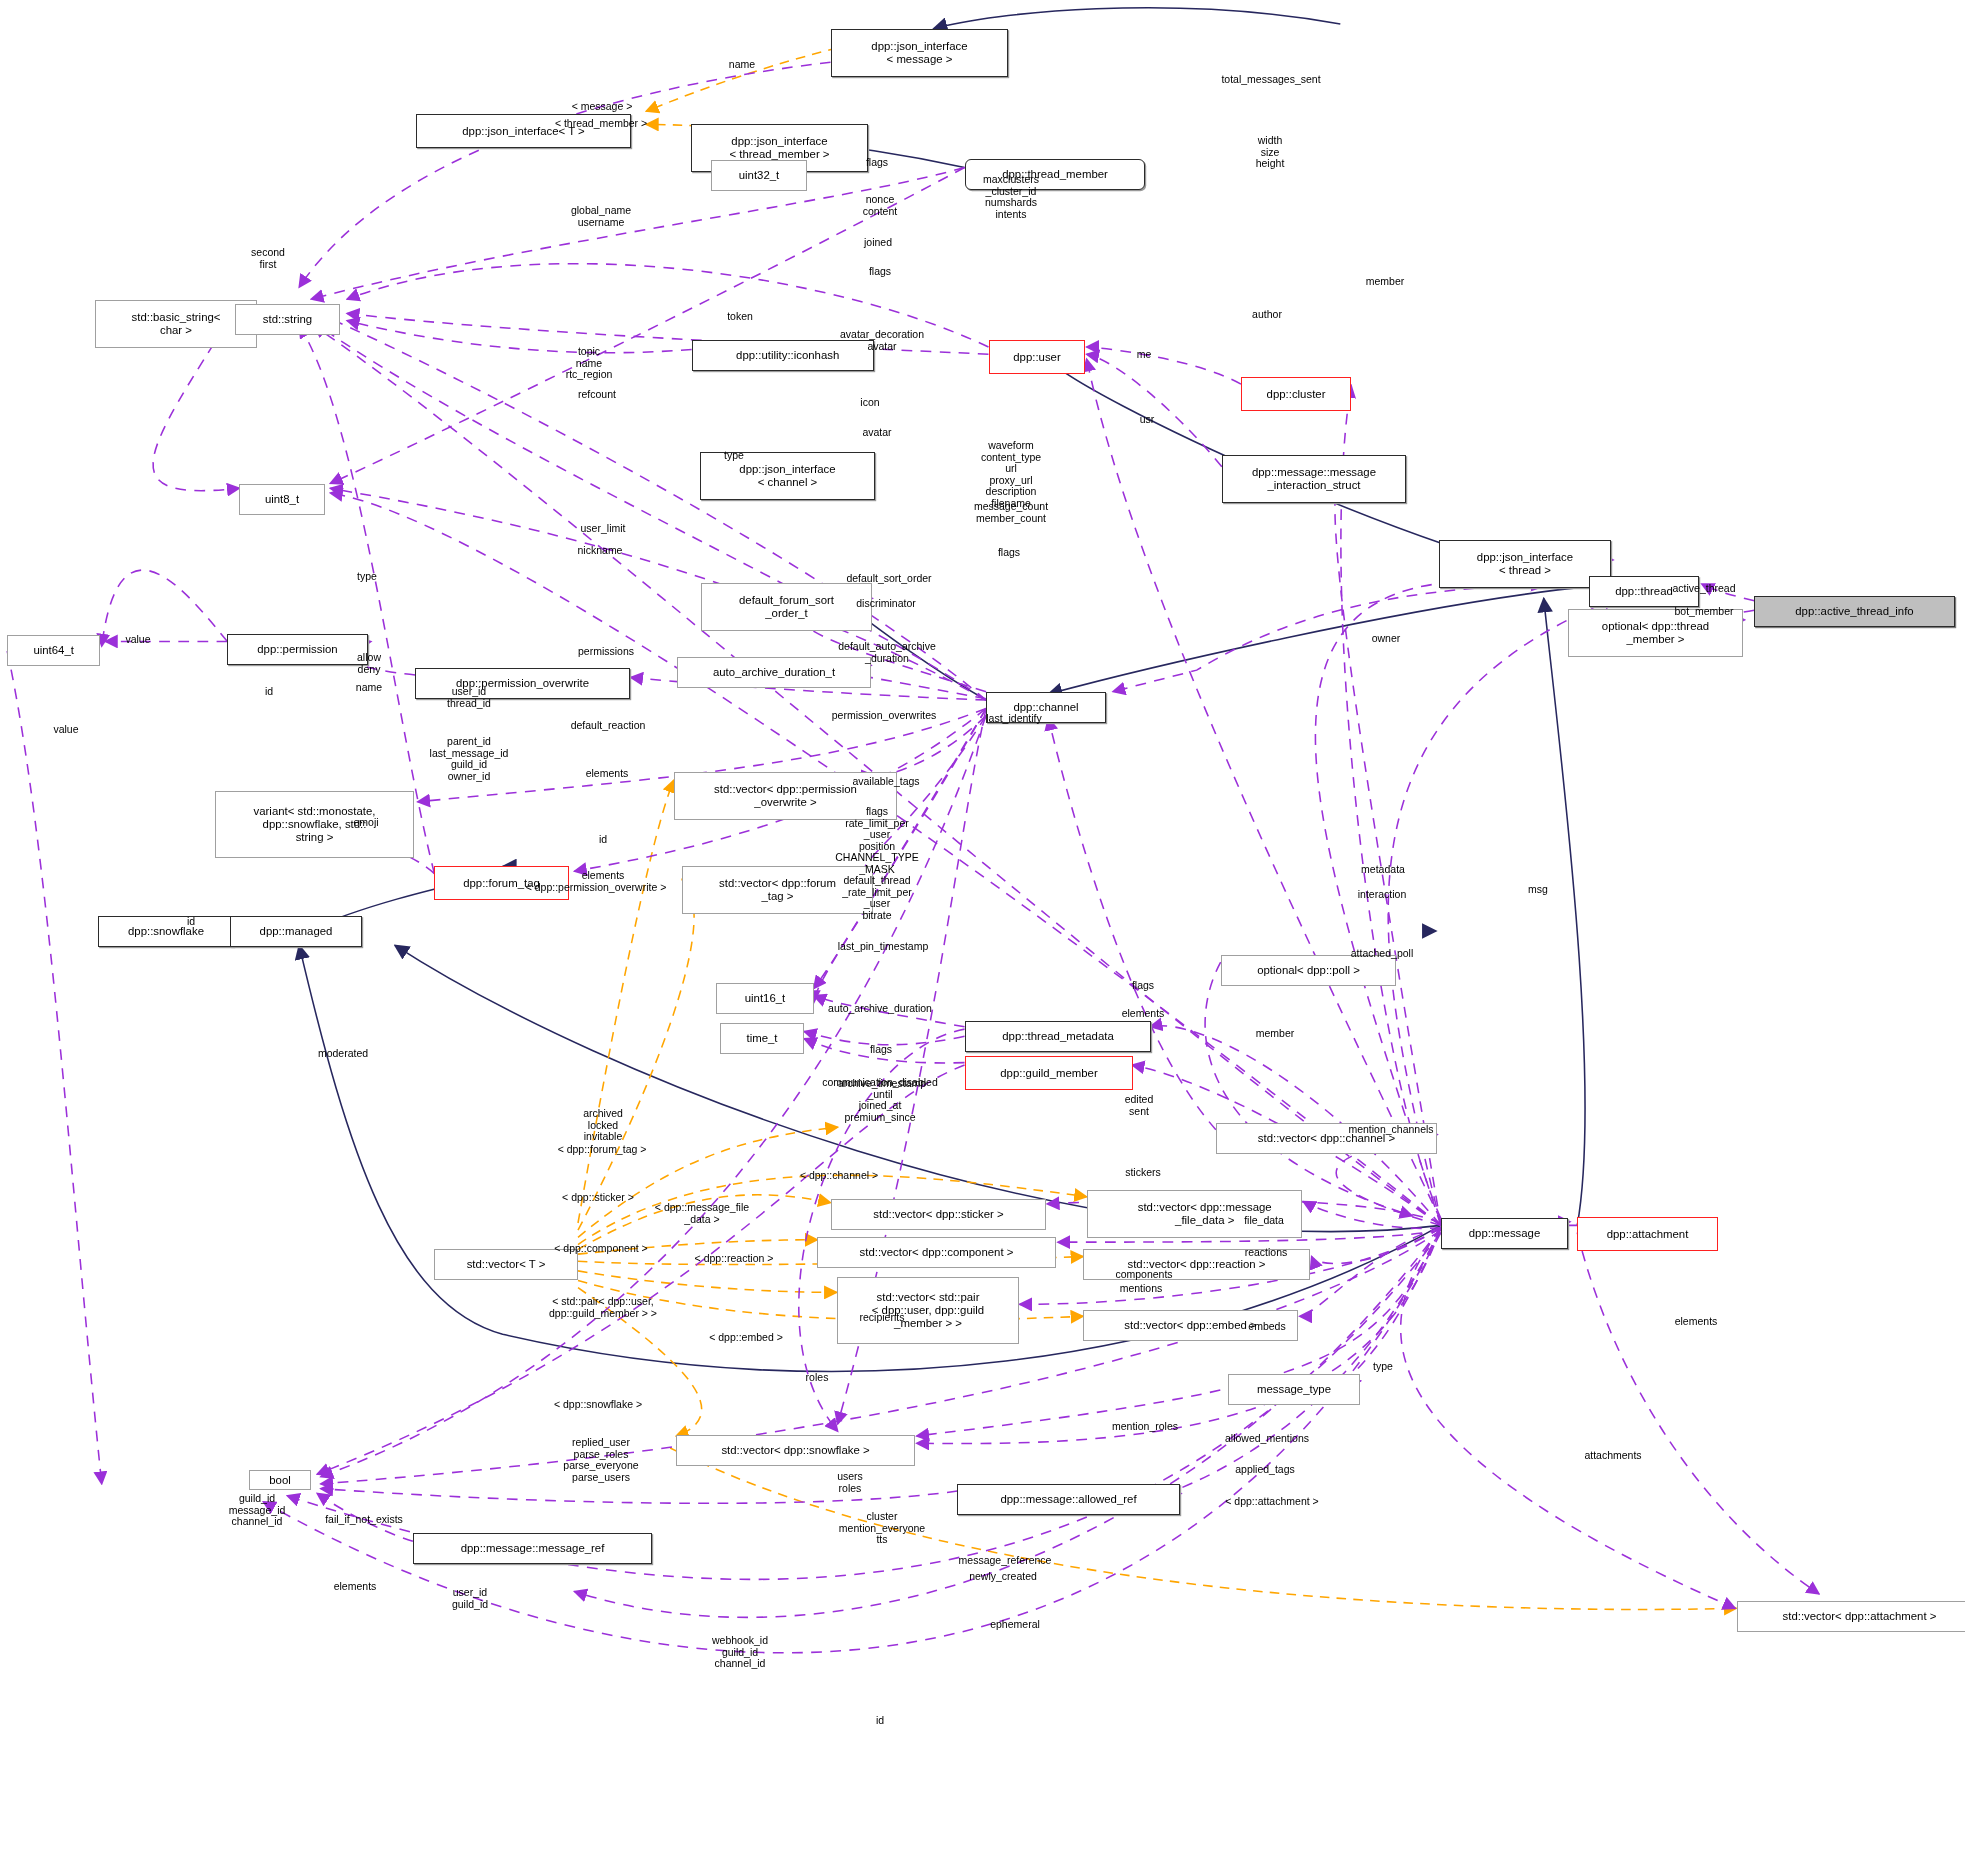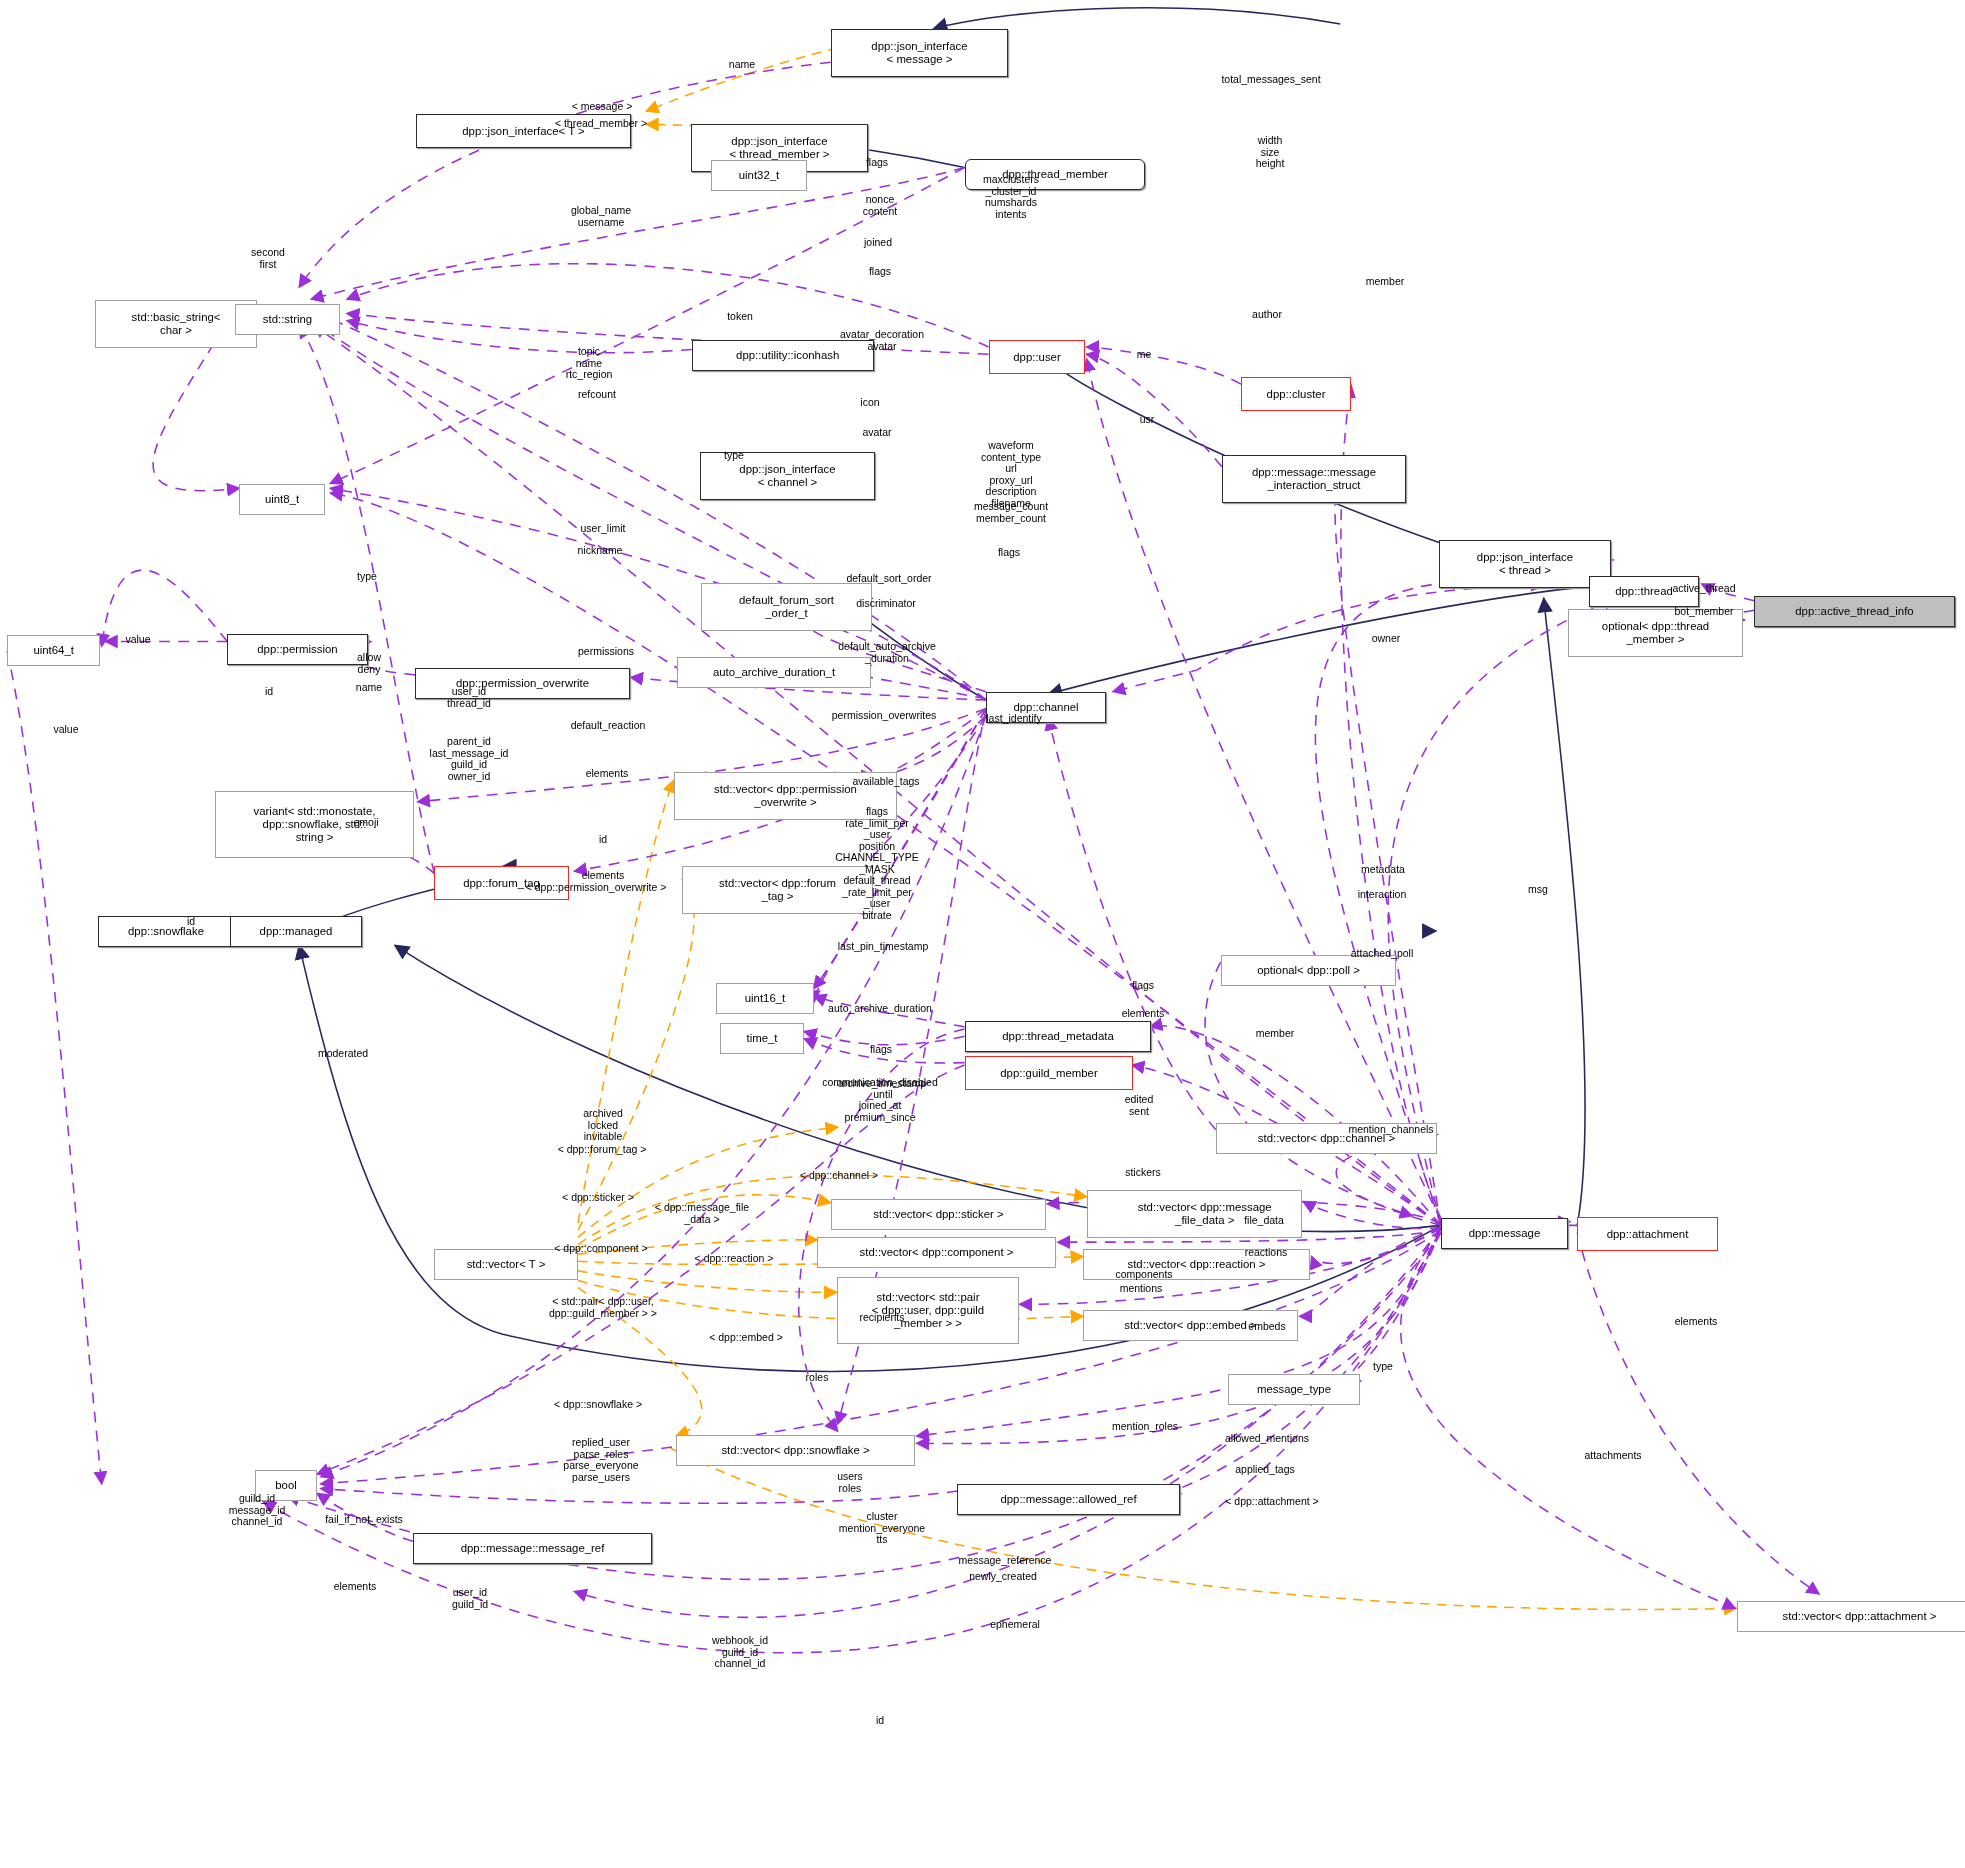--- a/index.html
+++ b/index.html
@@ -192,21 +192,21 @@
     <div class="node n-plain" style="left: 434px; top: 1249px; width: 144px; height: 31px;">std::vector&lt; T &gt;</div>
     <div class="node n-plain" style="left: 817px; top: 1237px; width: 239px; height: 31px;">std::vector&lt; dpp::component &gt;</div>
     <div class="node n-plain" style="left: 1083px; top: 1249px; width: 227px; height: 31px;">std::vector&lt; dpp::reaction &gt;</div>
     <div class="node n-plain" style="left: 837px; top: 1277px; width: 182px; height: 67px;">std::vector&lt; std::pair
 &lt; dpp::user, dpp::guild
 _member &gt; &gt;</div>
     <div class="node n-plain" style="left: 1083px; top: 1310px; width: 215px; height: 31px;">std::vector&lt; dpp::embed &gt;</div>
     <div class="node n-plain" style="left: 1228px; top: 1374px; width: 132px; height: 31px;">message_type</div>
     <div class="node n-plain" style="left: 676px; top: 1435px; width: 239px; height: 31px;">std::vector&lt; dpp::snowflake &gt;</div>
     <div class="node n-class" style="left: 957px; top: 1484px; width: 223px; height: 31px;">dpp::message::allowed_ref</div>
-    <div class="node n-plain" style="left: 255px; top: 1470px; width: 62px; height: 31px;">bool</div>
+    <div class="node n-plain" style="left: 249px; top: 1470px; width: 62px; height: 20px;">bool</div>
     <div class="node n-class" style="left: 413px; top: 1533px; width: 239px; height: 31px;">dpp::message::message_ref</div>
     <div class="node n-plain" style="left: 1737px; top: 1601px; width: 245px; height: 31px;">std::vector&lt; dpp::attachment &gt;</div>
     <div class="elabel" style="left: 742px; top: 65px;">name</div>
     <div class="elabel" style="left: 1271px; top: 80px;">total_messages_sent</div>
     <div class="elabel" style="left: 602px; top: 107px;">&lt; message &gt;</div>
     <div class="elabel" style="left: 601px; top: 124px;">&lt; thread_member &gt;</div>
     <div class="elabel" style="left: 1270px; top: 152px;">width
 size
 height</div>
     <div class="elabel" style="left: 877px; top: 163px;">flags</div>

